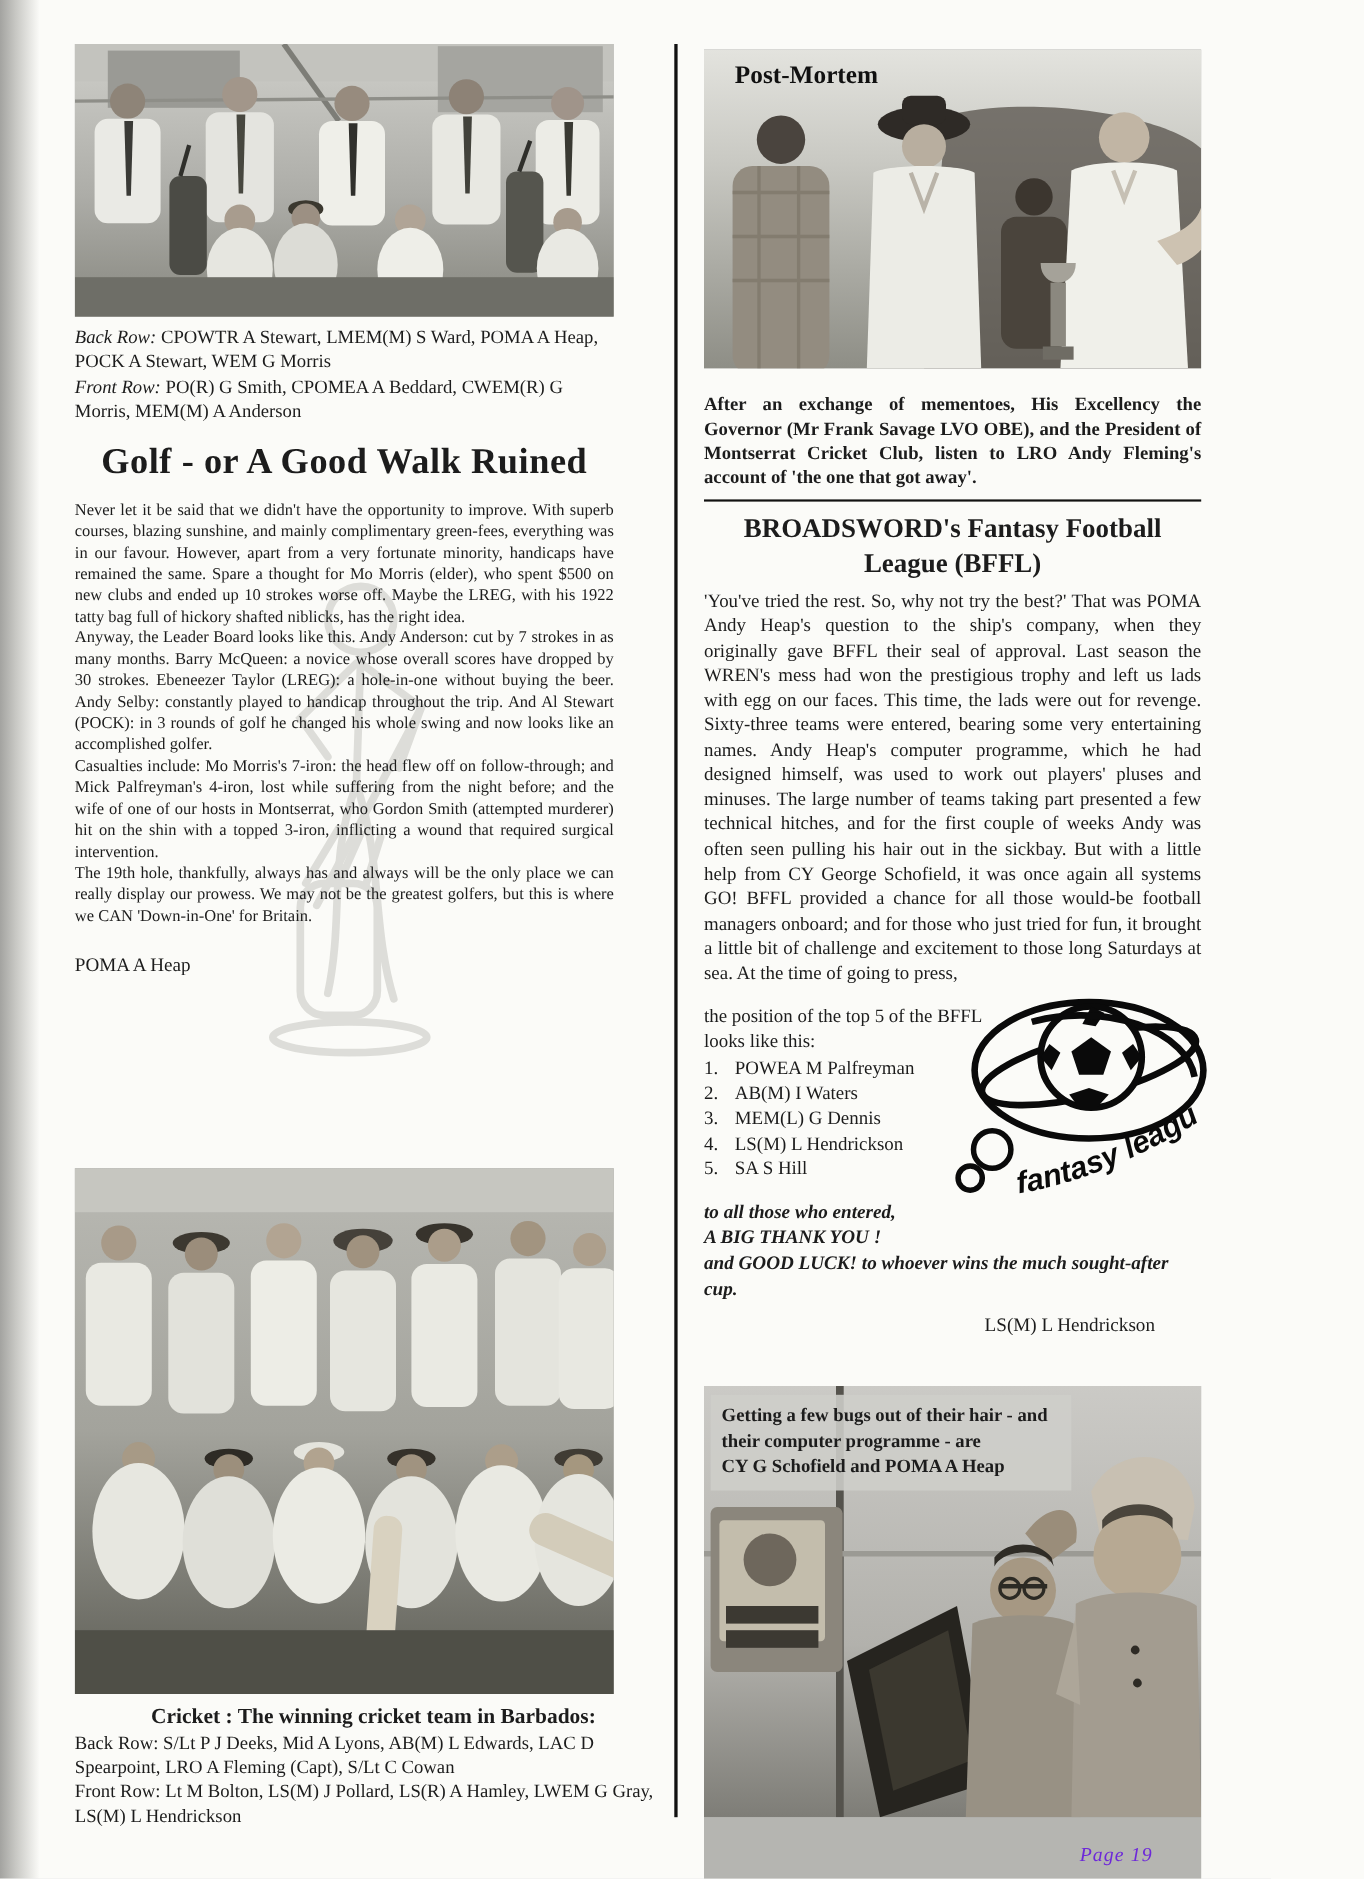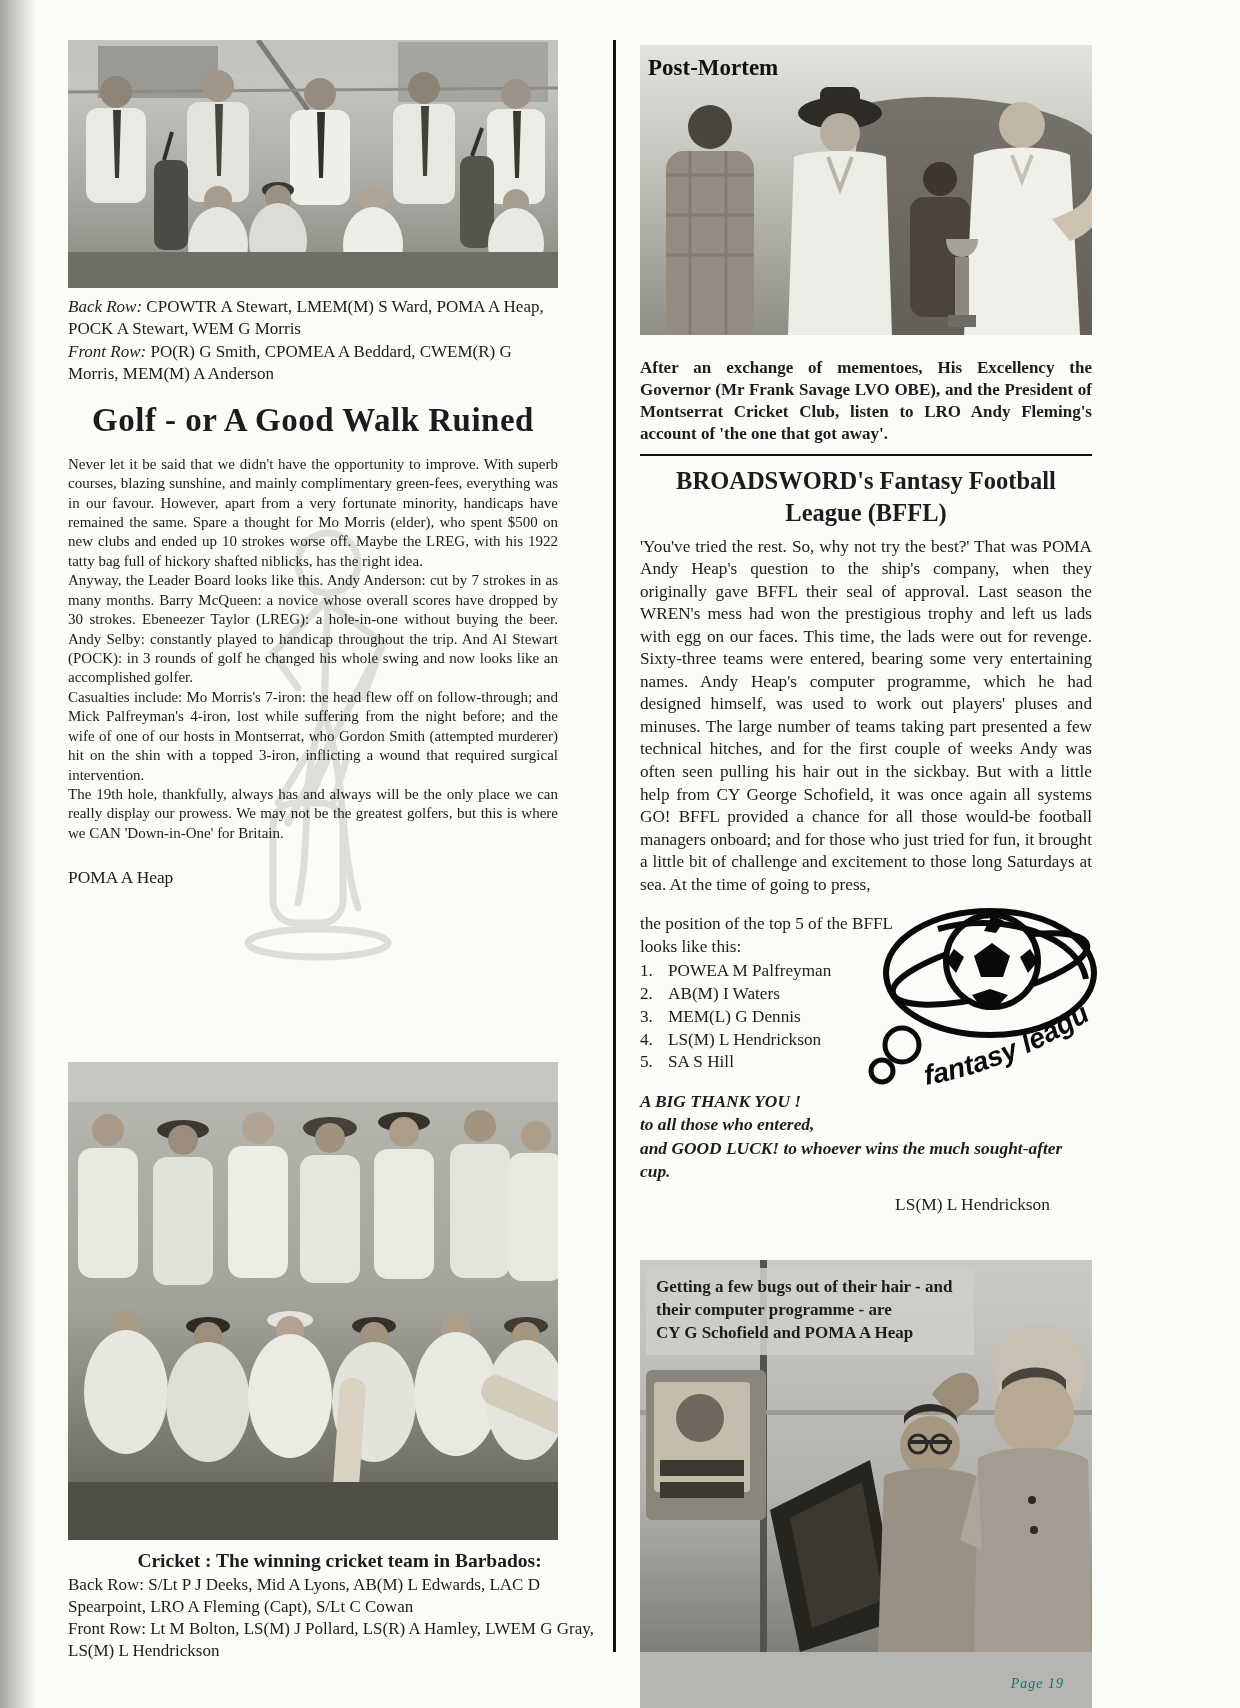--- a/index.html
+++ b/index.html
@@ -23,41 +23,41 @@
   .article{position:relative;}
   .article p{font-size:15px;line-height:1.295;text-align:justify;margin:0;position:relative;z-index:1;font-family:Liberation Serif, serif;}
   .byline{font-size:17.4px;margin-top:24px;position:relative;z-index:1;}
   .watermark{position:absolute;left:110px;top:48px;z-index:0;opacity:.55;}
 
   .cricket-block{position:absolute;left:0;top:1022px;width:543px;}
   .cricket-title{font-weight:bold;font-size:19.5px;text-align:center;margin-top:10px;}
   .cricket-cap{font-size:17px;line-height:1.3;margin-top:2px;}
 
   .pm-photo{position:absolute;left:0;top:0;width:452px;height:290px;}
-  .pm-label{position:absolute;left:8px;top:10px;font-weight:bold;font-size:23px;color:#111;z-index:2;}
+  .pm-label{position:absolute;left:28px;top:10px;font-weight:bold;font-size:23px;color:#111;z-index:2;}
   .pm-caption{position:absolute;left:0;top:302px;width:452px;}
   .rule{position:absolute;left:0;top:409px;width:452px;border-top:2.5px solid #111;}
 
   .bffl{position:absolute;left:0;top:420px;width:452px;}
   .bffl h2{font-size:24.5px;font-weight:bold;text-align:center;margin:0;line-height:1.3;}
   .bffl .body{font-size:17.2px;line-height:1.31;text-align:justify;margin-top:7px;}
   .bffl-bottom{position:relative;margin-top:2px;min-height:262px;}
   .bffl-narrow{width:256px;font-size:17.2px;line-height:1.31;}
   .standings{list-style:none;margin:2px 0 16px 0;padding:0;}
   .standings li{font-size:17.2px;line-height:1.32;}
   .standings .rank{display:inline-block;width:28px;}
   .thanks{font-weight:bold;font-style:italic;font-size:17.4px;line-height:1.35;}
   .thanks-wide{font-weight:bold;font-style:italic;font-size:17.4px;line-height:1.35;width:452px;}
   .logo{position:absolute;right:-6px;top:-14px;z-index:2;}
   .signoff{text-align:right;font-size:17.4px;margin-top:10px;padding-right:42px;}
 
   .bugs-photo{position:absolute;left:0;top:1215px;width:452px;height:470px;}
   .bugs-caption{position:absolute;left:6px;top:8px;width:310px;background:rgba(206,206,202,.88);
         padding:8px 8px 10px 10px;font-weight:bold;font-size:17px;line-height:1.35;z-index:2;}
-  .page-num{position:absolute;right:176px;top:1676px;font-style:italic;font-size:14px;color:#0f766e;
+  .page-num{position:absolute;right:192px;top:1676px;font-style:italic;font-size:18px;color:#6d28d9;
         font-family:"Liberation Serif",serif;letter-spacing:1px;}
 </style>
 </head>
 <body>
 
 <div id="page">
   <div class="gutter"></div>
   <div class="divider"></div>
 
   <div class="left-col">
@@ -336,22 +336,22 @@
         </svg>
 
         <div class="bffl-narrow">the position of the top 5 of the BFFL looks like this:</div>
         <ol class="standings">
           <li><span class="rank">1.</span><span>POWEA M Palfreyman</span></li>
           <li><span class="rank">2.</span><span>AB(M) I Waters</span></li>
           <li><span class="rank">3.</span><span>MEM(L) G Dennis</span></li>
           <li><span class="rank">4.</span><span>LS(M) L Hendrickson</span></li>
           <li><span class="rank">5.</span><span>SA S Hill</span></li>
         </ol>
+        <div class="thanks">to all those who entered,</div>
         <div class="thanks">A BIG THANK YOU !</div>
-        <div class="thanks">to all those who entered,</div>
         <div class="thanks-wide">and GOOD LUCK! to whoever wins the much sought-after cup.</div>
         <div class="signoff">LS(M) L Hendrickson</div>
       </div>
     </div>
 
     <div class="photo bugs-photo">
       <svg width="452" height="392" viewBox="0 0 452 392">
         <defs>
           <linearGradient id="bbg" x1="0" y1="0" x2="0" y2="1">
             <stop offset="0" stop-color="#cbcac6"></stop>

